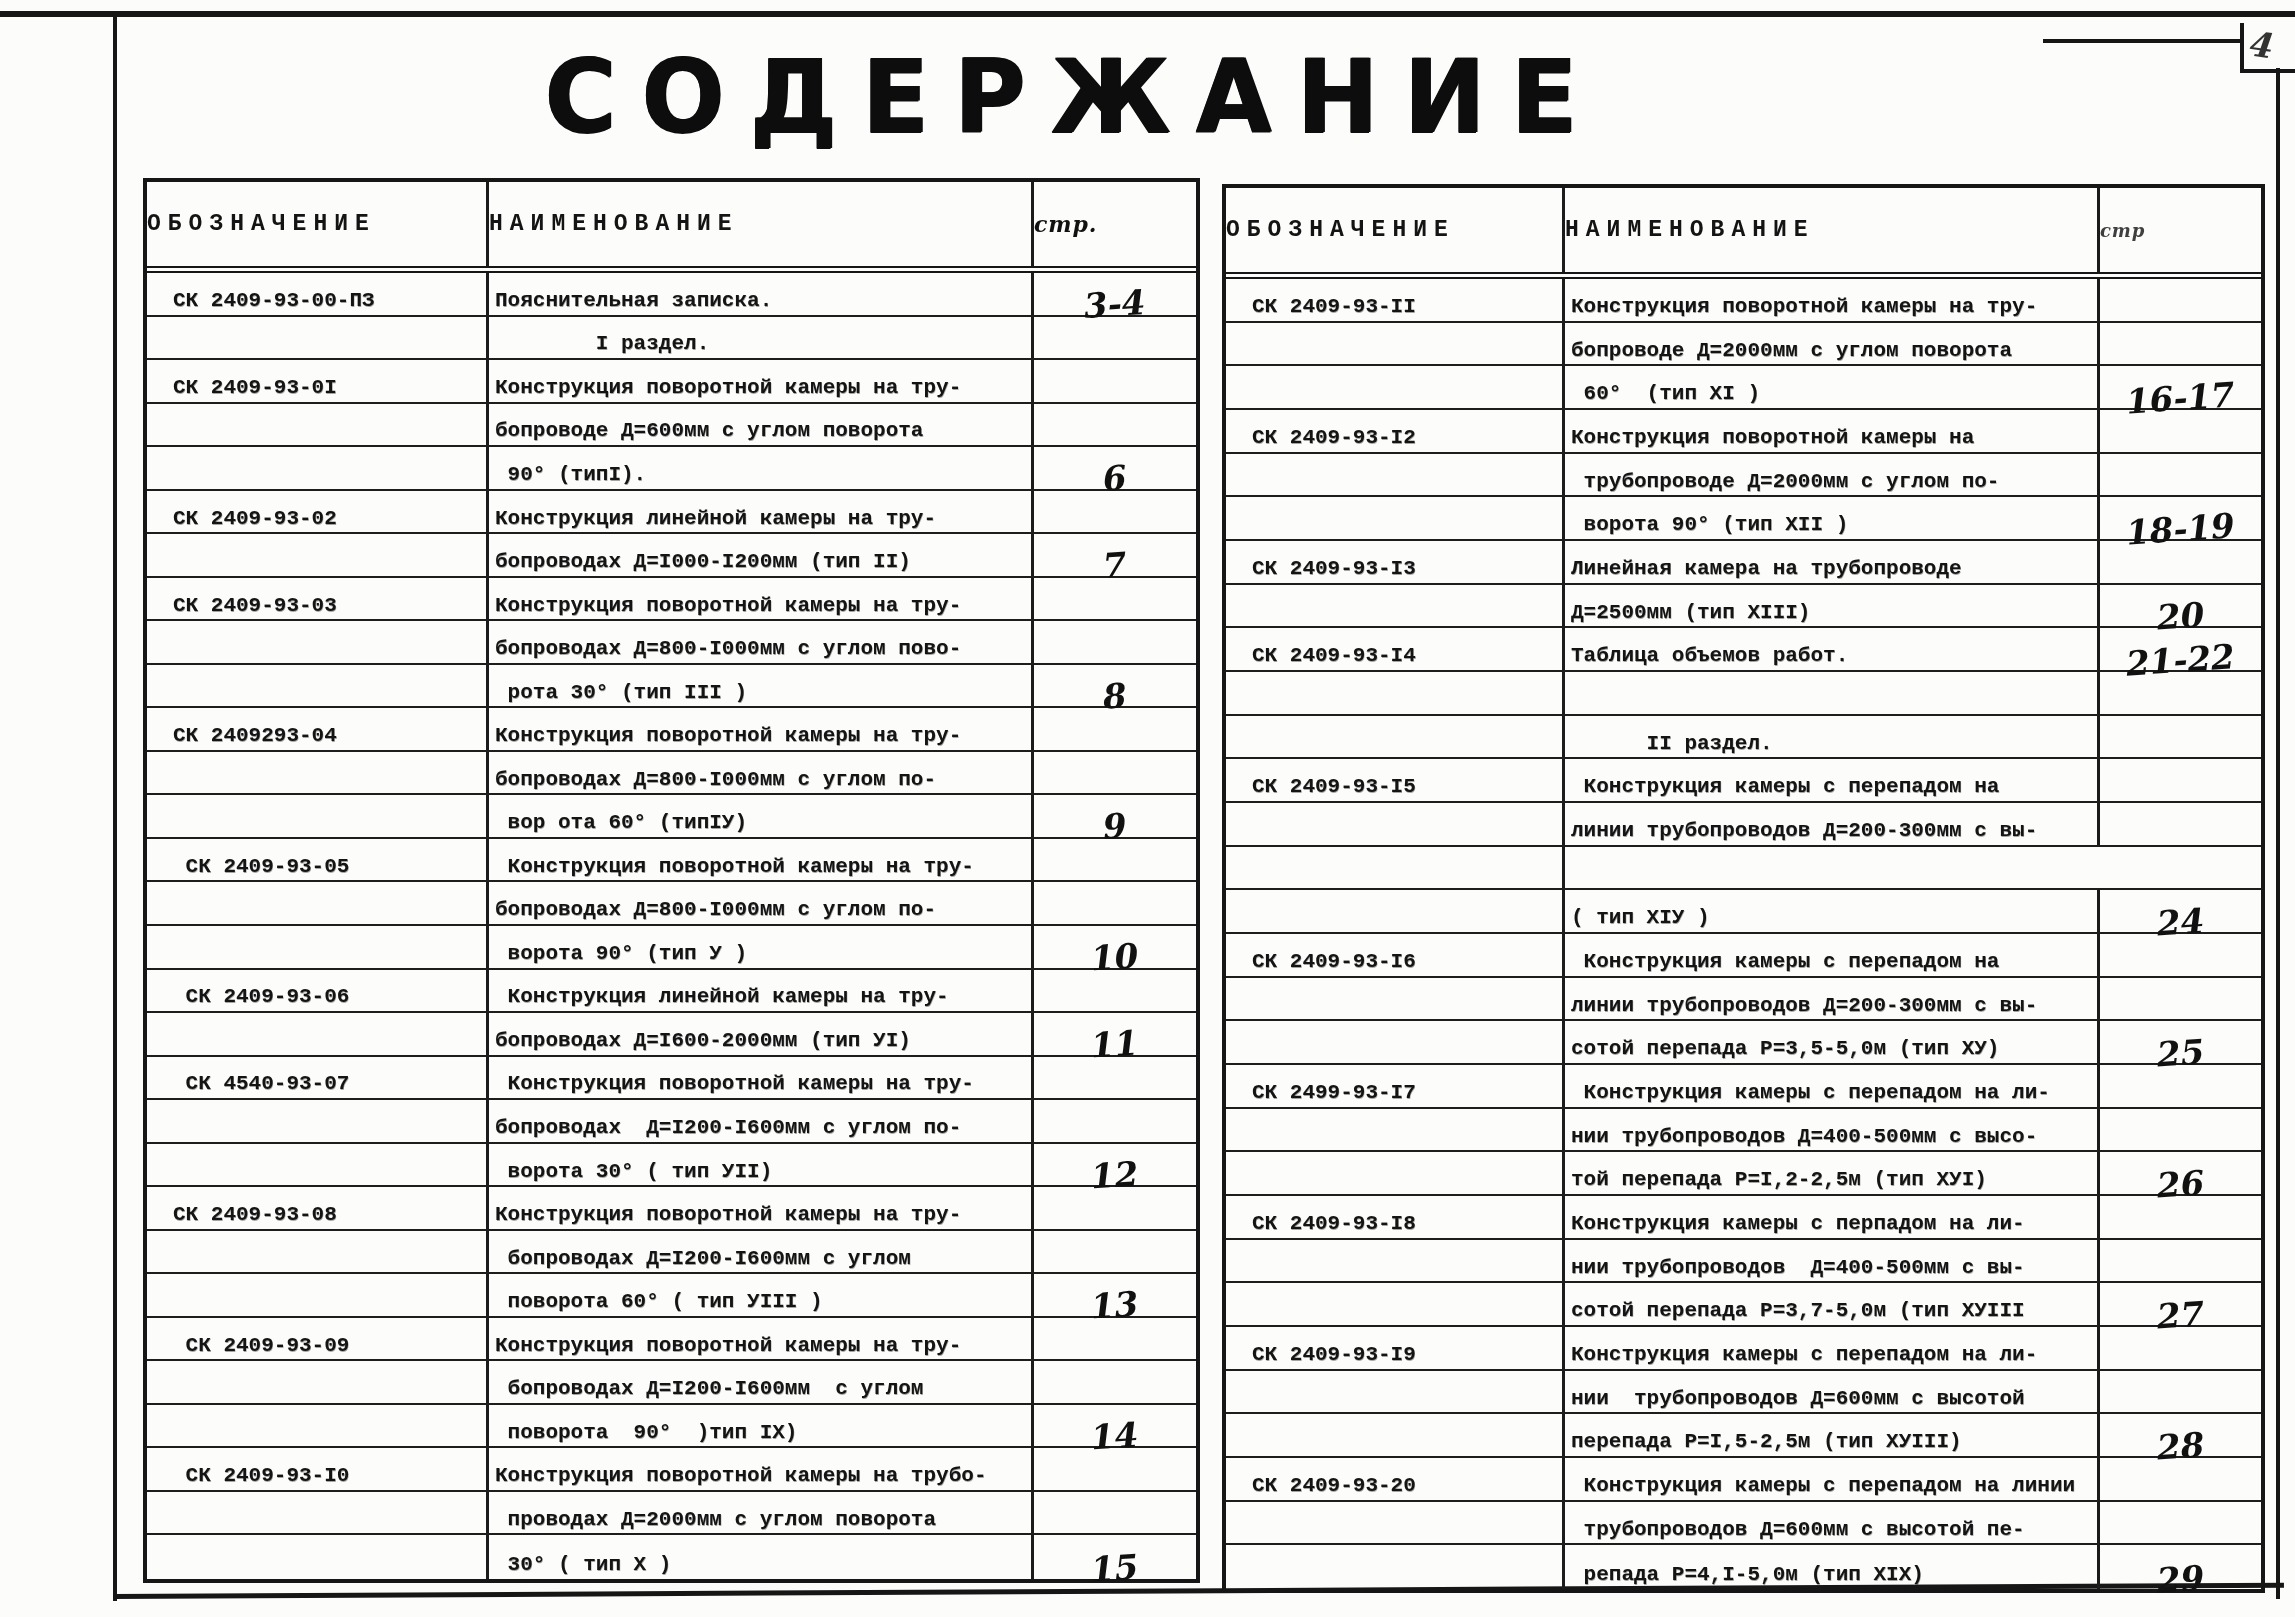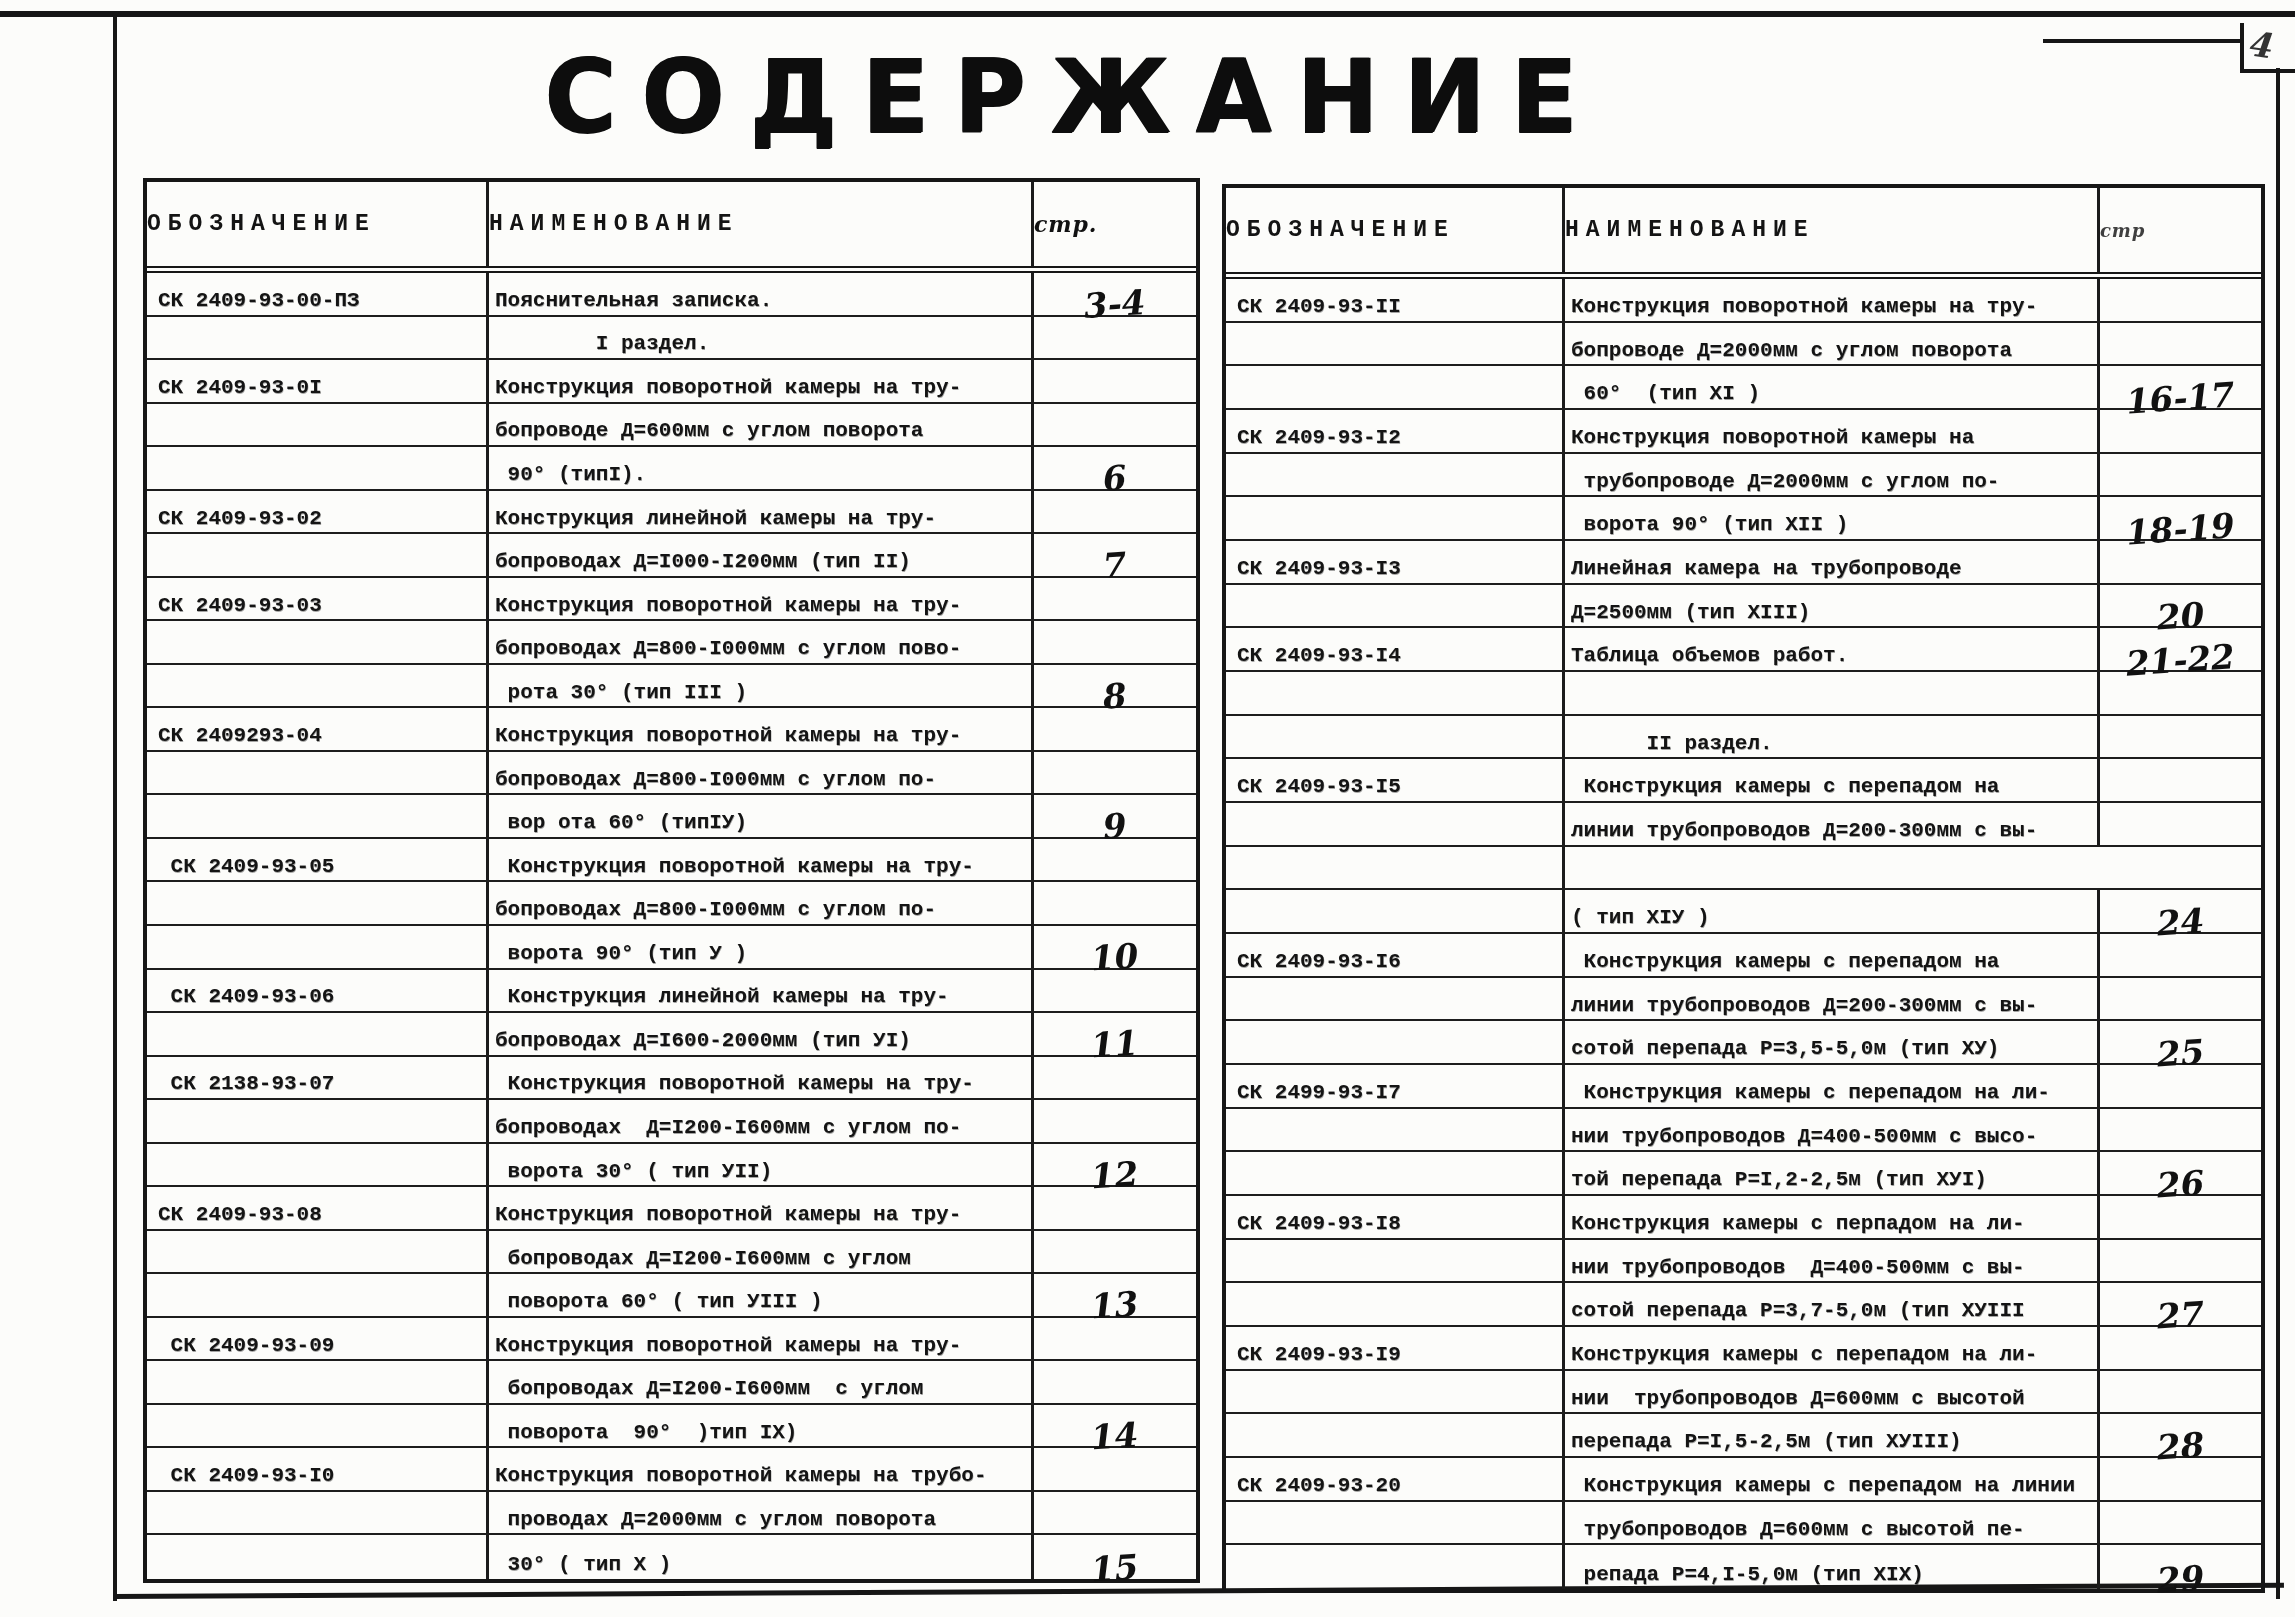--- a/index.html
+++ b/index.html
@@ -61,21 +61,21 @@
                border-right:3.2px solid #1b1b1b; box-sizing:border-box; }
   .head-cell:last-child { border-right:none; }
   .head-label { font-size:23px; font-weight:bold; letter-spacing:7px; white-space:pre; }
   .pg-head .hw { font-size:22px; letter-spacing:0.9px; }
   .toc-right .pg-head .hw { filter:blur(0.7px); font-size:18px; opacity:.8; }
 
   .code, .name {
     font-size:21px; font-weight:bold; white-space:pre; line-height:1;
     padding-bottom:3.7px; text-shadow:0.5px 0.5px 0 rgba(0,0,0,.35);
   }
-  .code { padding-left:11px; }
+  .code { padding-left:26px; }
   .name { padding-left:6px; }
 
   .pg { justify-content:center; }
   .pg .hw { font-size:34px; line-height:.8; margin-bottom:-3.7px;
             transform:rotate(-4deg); white-space:pre; }
 </style>
 </head>
 <body>
 
 <div class="rule frame-top"></div>
@@ -200,21 +200,21 @@
         <div class="cell pg"></div>
       </div>
       <div class="trow">
         <div class="cell code"></div>
         <div class="cell name">бопроводах Д=I600-2000мм (тип УI)</div>
         <div class="cell pg">
           <span class="hw">11</span>
         </div>
       </div>
       <div class="trow">
-        <div class="cell code"> СК 2138-93-07</div>
+        <div class="cell code"> СК 4540-93-07</div>
         <div class="cell name"> Конструкция поворотной камеры на тру-</div>
         <div class="cell pg"></div>
       </div>
       <div class="trow">
         <div class="cell code"></div>
         <div class="cell name">бопроводах  Д=I200-I600мм с углом по-</div>
         <div class="cell pg"></div>
       </div>
       <div class="trow">
         <div class="cell code"></div>

